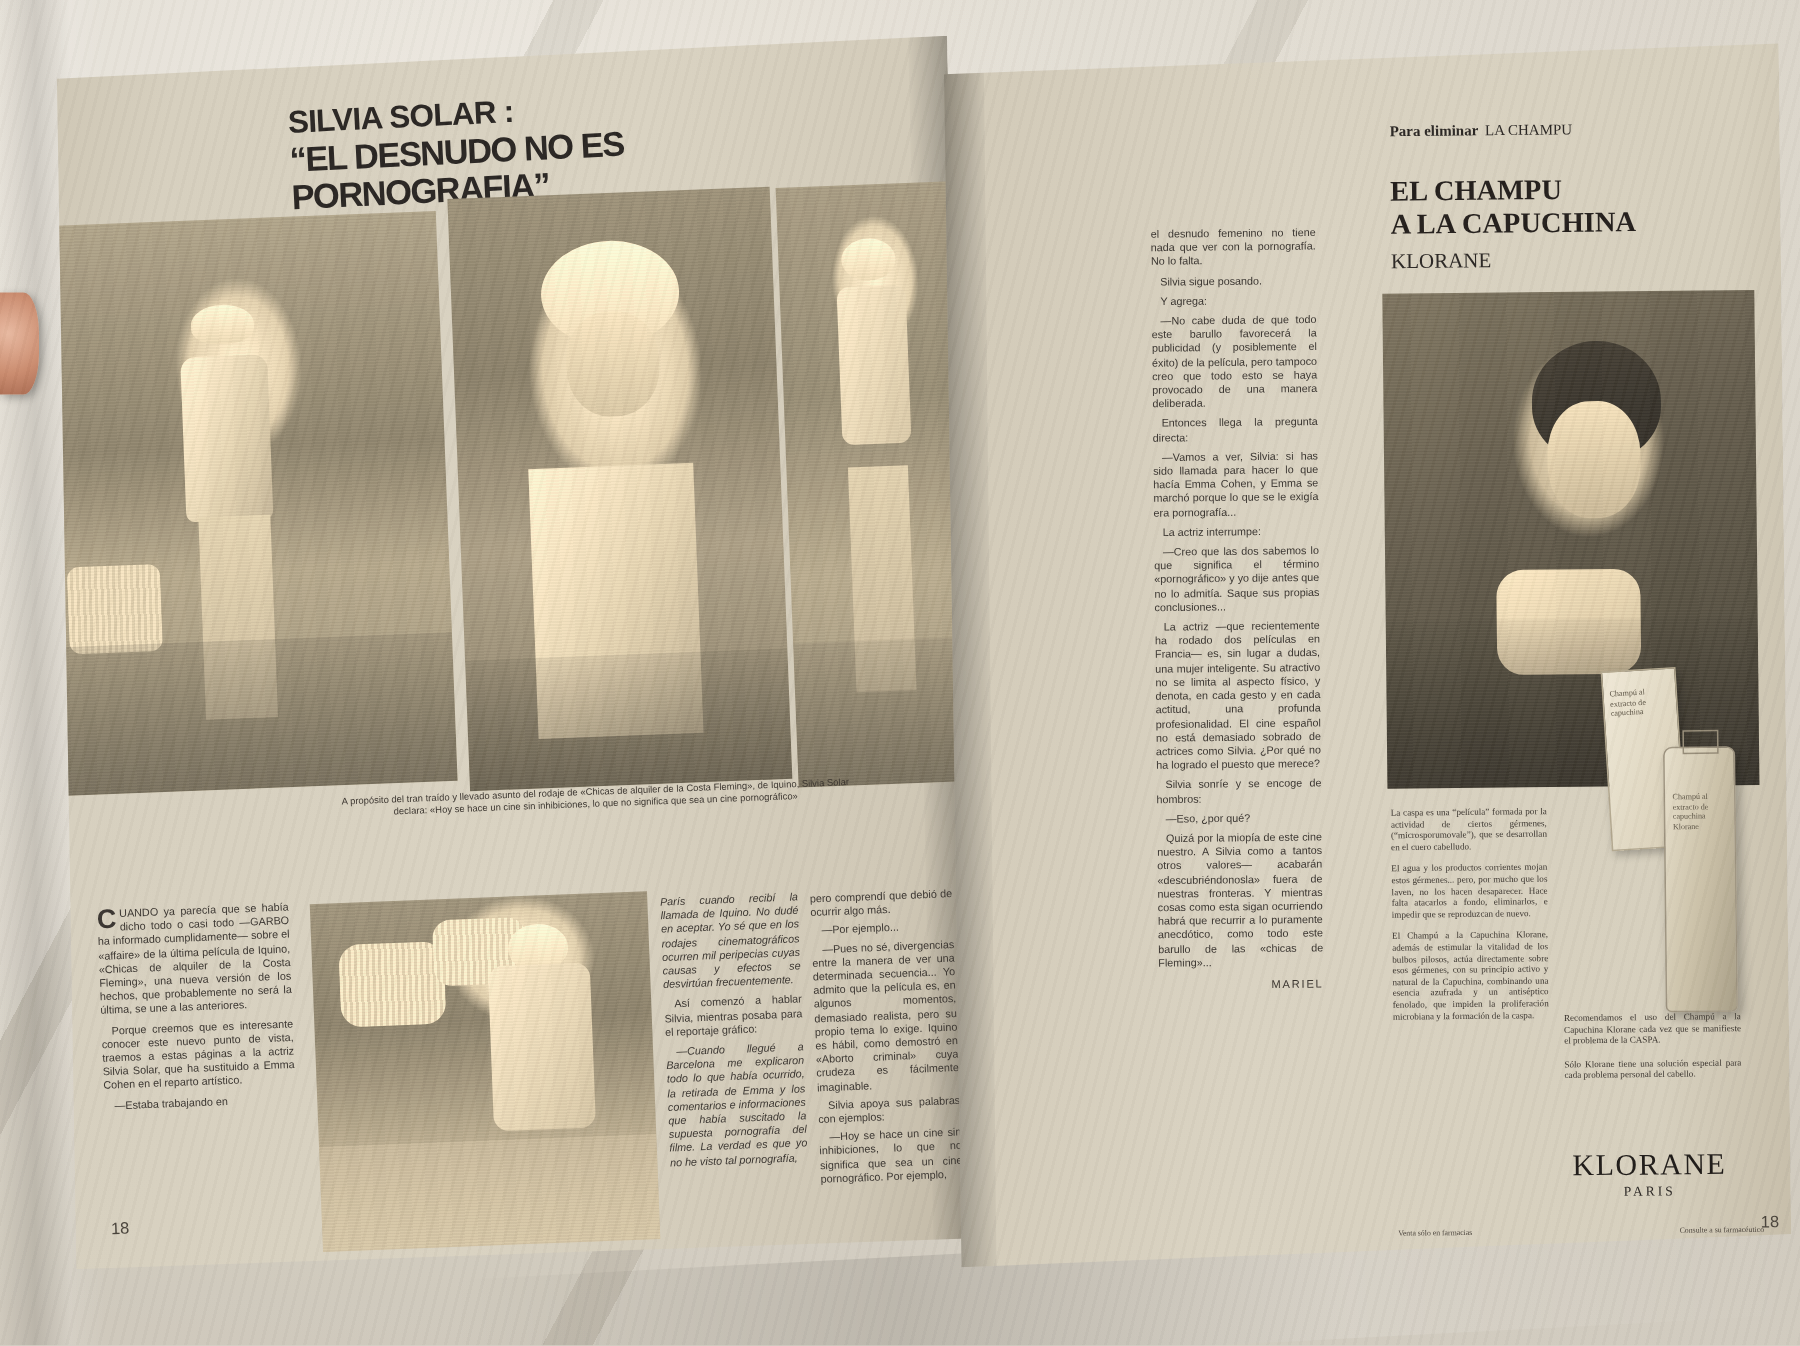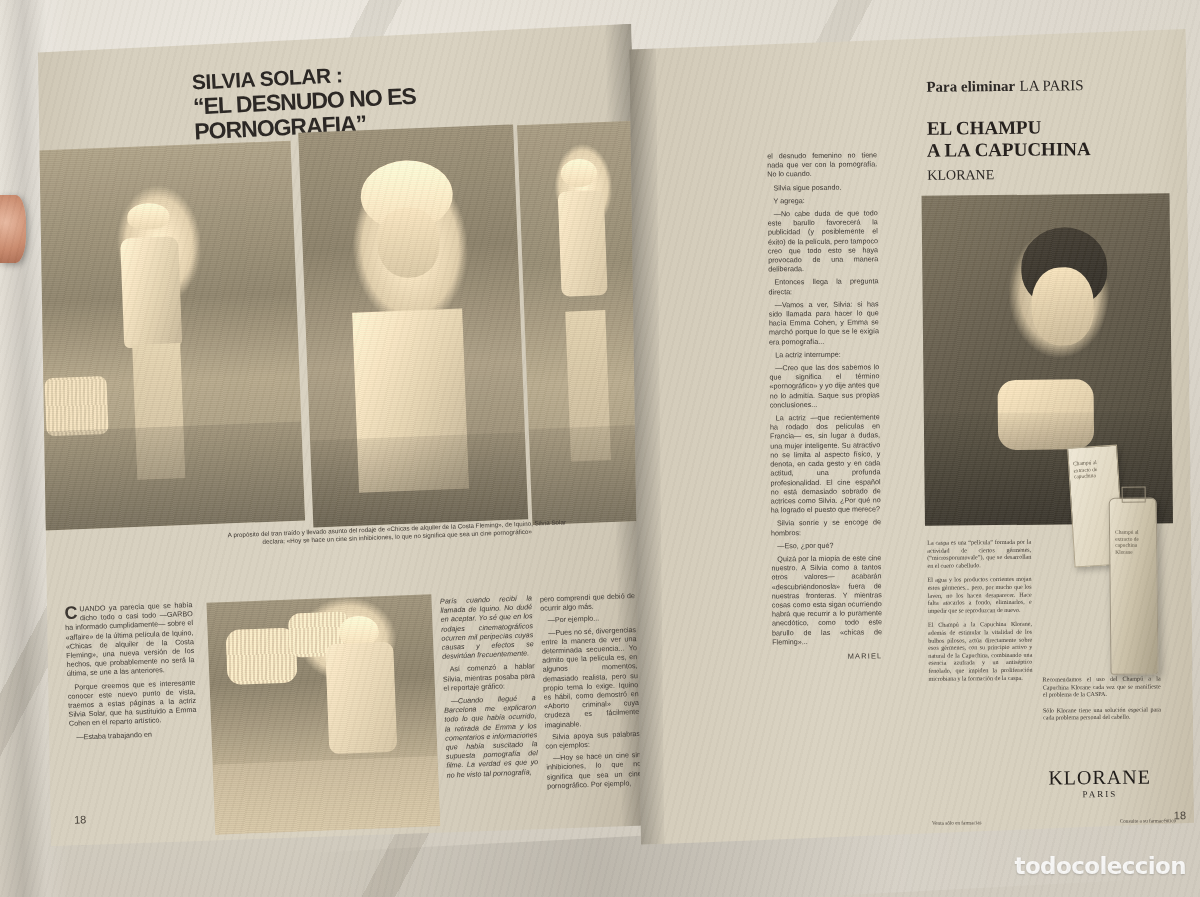--- a/index.html
+++ b/index.html
@@ -62,21 +62,21 @@
   .pnum{font-family:"Liberation Sans",sans-serif;font-size:11px;color:#4a443c;}
   
   #headline{position:absolute;left:160px;top:32px;width:400px;transform:rotate(-1.6deg);}
   #hl1{font-size:21px;line-height:23px;}
   #hl2{font-size:23px;line-height:25px;margin-top:1px;letter-spacing:-1px;}
   
   #caption{position:absolute;left:175px;top:496px;width:360px;
     font-size:6.3px;line-height:7.8px;text-align:center;color:#3b352f;
     transform:rotate(-1deg);}
   
-  .ad-kicker{font-family:"Liberation Serif",serif;font-weight:bold;font-size:15px;color:#2b2724;}
+  .ad-kicker{font-family:"Liberation Serif",serif;font-weight:bold;font-size:10px;color:#2b2724;}
   .ad-h1{font-family:"Liberation Serif",serif;font-weight:bold;font-size:19px;line-height:22px;color:#241f1c;}
   .ad-brand{font-family:"Liberation Serif",serif;font-size:14px;color:#2b2724;}
   .ad-body{font-family:"Liberation Serif",serif;font-size:6.1px;line-height:7.6px;color:#3a342e;text-align:justify;}
   .ad-logo{font-family:"Liberation Serif",serif;font-size:20px;letter-spacing:1px;color:#1f1b18;}
   .ad-logo-sub{font-family:"Liberation Serif",serif;font-size:9px;letter-spacing:2px;color:#2b2724;}
   .ad-fine{font-family:"Liberation Serif",serif;font-size:5.2px;color:#4b443c;}
   .sig{font-family:"Liberation Sans",sans-serif;font-size:7.4px;letter-spacing:1.2px;color:#3a342e;}
   .dropcap:first-letter{float:left;font-size:18px;line-height:14px;font-weight:bold;padding:1px 2px 0 0;}
 </style>
 </head>
@@ -166,40 +166,40 @@
       <div class="pnum" style="position:absolute;left:26px;top:778px;transform:rotate(-1deg);">18</div>
     </div>
   </div>
 
   <div class="page" id="page-right">
     <div class="pagepad">
 
       <div class="spine" style="left:0;width:30px;"></div>
 
       <div class="body-col" style="position:absolute;left:140px;top:128px;width:110px;">
-        <p class="it" style="margin:0 0 4px;">el desnudo femenino no tiene nada que ver con la pornografía. No lo cuando.</p>
+        <p class="it" style="margin:0 0 4px;">el desnudo femenino no tiene nada que ver con la pornografía. No lo falta.</p>
         <p style="margin:0 0 4px;text-indent:6px;">Silvia sigue posando.</p>
         <p style="margin:0 0 4px;text-indent:6px;">Y agrega:</p>
         <p class="it" style="margin:0 0 4px;text-indent:6px;">—No cabe duda de que todo este barullo favorecerá la publicidad (y posiblemente el éxito) de la película, pero tampoco creo que todo esto se haya provocado de una manera deliberada.</p>
         <p style="margin:0 0 4px;text-indent:6px;">Entonces llega la pregunta directa:</p>
         <p class="it" style="margin:0 0 4px;text-indent:6px;">—Vamos a ver, Silvia: si has sido llamada para hacer lo que hacía Emma Cohen, y Emma se marchó porque lo que se le exigía era pornografía...</p>
         <p style="margin:0 0 4px;text-indent:6px;">La actriz interrumpe:</p>
         <p class="it" style="margin:0 0 4px;text-indent:6px;">—Creo que las dos sabemos lo que significa el término «pornográfico» y yo dije antes que no lo admitía. Saque sus propias conclusiones...</p>
         <p style="margin:0 0 4px;text-indent:6px;">La actriz —que recientemente ha rodado dos películas en Francia— es, sin lugar a dudas, una mujer inteligente. Su atractivo no se limita al aspecto físico, y denota, en cada gesto y en cada actitud, una profunda profesionalidad. El cine español no está demasiado sobrado de actrices como Silvia. ¿Por qué no ha logrado el puesto que merece?</p>
         <p style="margin:0 0 4px;text-indent:6px;">Silvia sonríe y se encoge de hombros:</p>
         <p class="it" style="margin:0 0 4px;text-indent:6px;">—Eso, ¿por qué?</p>
         <p style="margin:0 0 4px;text-indent:6px;">Quizá por la miopía de este cine nuestro. A Silvia como a tantos otros valores— acabarán «descubriéndonosla» fuera de nuestras fronteras. Y mientras cosas como esta sigan ocurriendo habrá que recurrir a lo puramente anecdótico, como todo este barullo de las «chicas de Fleming»...</p>
         <div class="sig" style="text-align:right;margin-top:6px;">MARIEL</div>
       </div>
 
       <div style="position:absolute;left:288px;top:56px;width:258px;height:760px;">
 
         <div style="position:absolute;left:12px;top:0;white-space:nowrap;">
           <span class="ad-kicker">Para eliminar</span>
-          <span class="ad-kicker" style="font-weight:normal;">LA PARIS</span>
+          <span class="ad-kicker" style="font-weight:normal;">LA CHAMPU</span>
         </div>
 
         <div class="ad-h1" style="position:absolute;left:12px;top:40px;">EL CHAMPU</div>
         <div class="ad-h1" style="position:absolute;left:12px;top:62px;">A LA CAPUCHINA</div>
         <div class="ad-brand" style="position:absolute;left:12px;top:90px;">KLORANE</div>
 
         <div class="photo grain" style="left:6px;top:118px;width:248px;height:330px;
              background:
                radial-gradient(ellipse 70px 90px at 55% 30%, #e9dfc8 0%, #b8ac92 55%, transparent 72%),
                linear-gradient(150deg,#6e6856 0%,#534e40 45%,#3c382e 100%);">
@@ -240,14 +240,13 @@
         </div>
 
         <div class="ad-fine" style="position:absolute;left:10px;top:742px;">Venta sólo en farmacias</div>
         <div class="ad-fine" style="position:absolute;right:4px;top:742px;">Consulte a su farmacéutico</div>
       </div>
 
       <div class="pnum" style="position:absolute;right:8px;top:790px;">18</div>
     </div>
   </div>
 
-  <div id="wm">todocoleccion</div>
 </div>
 
 </body></html>

